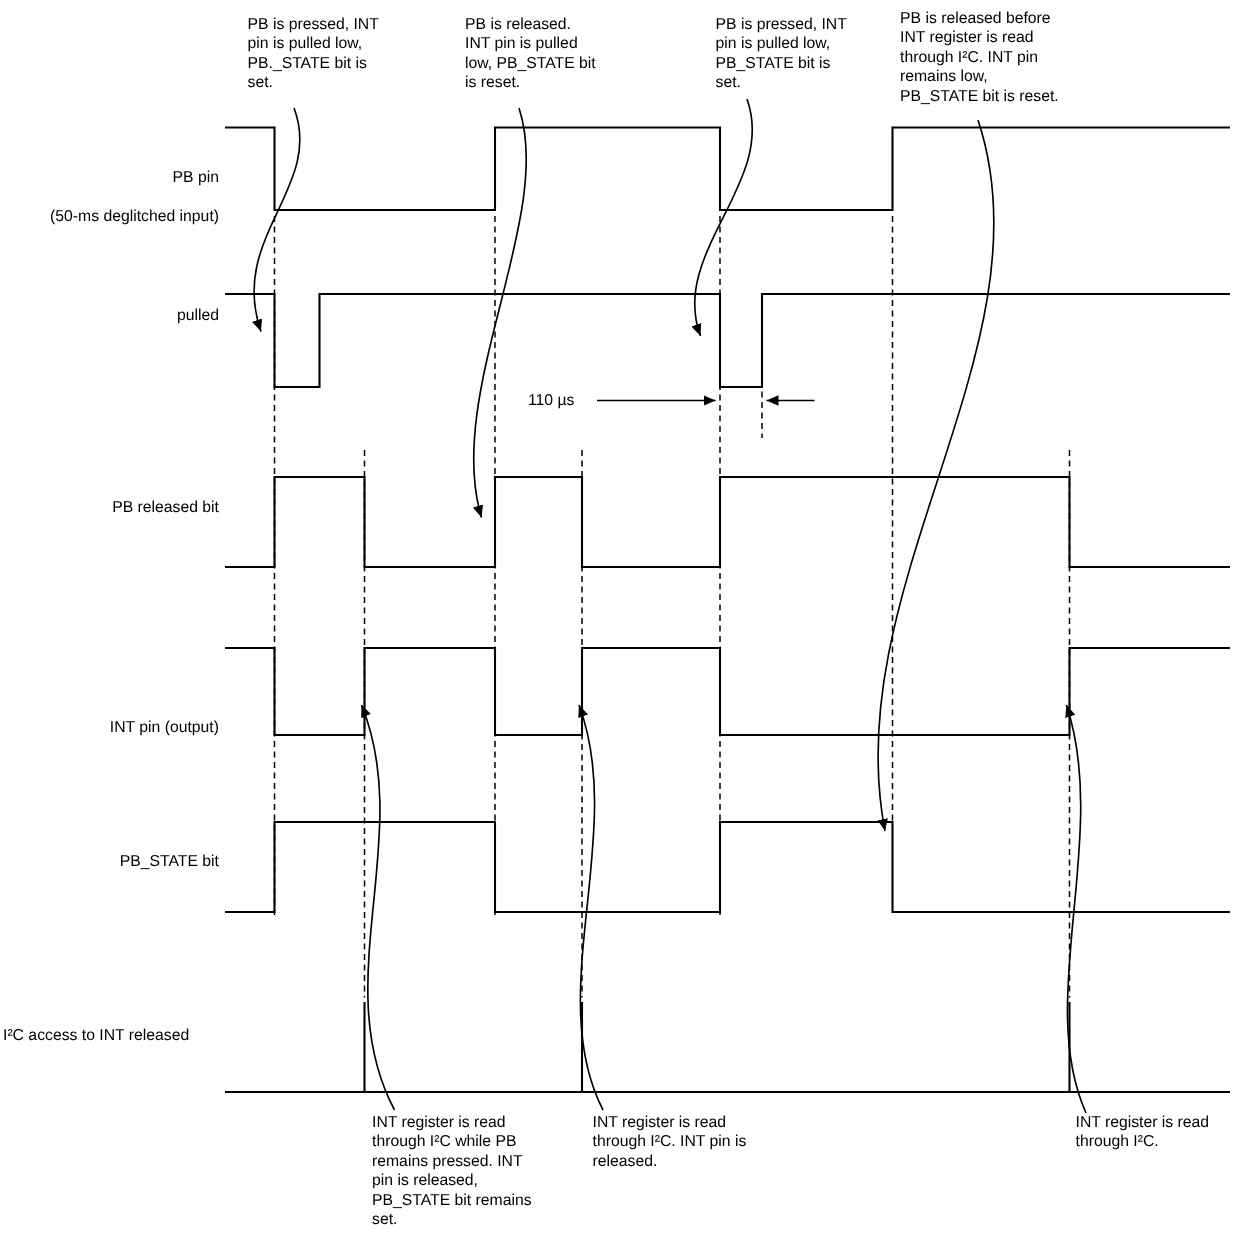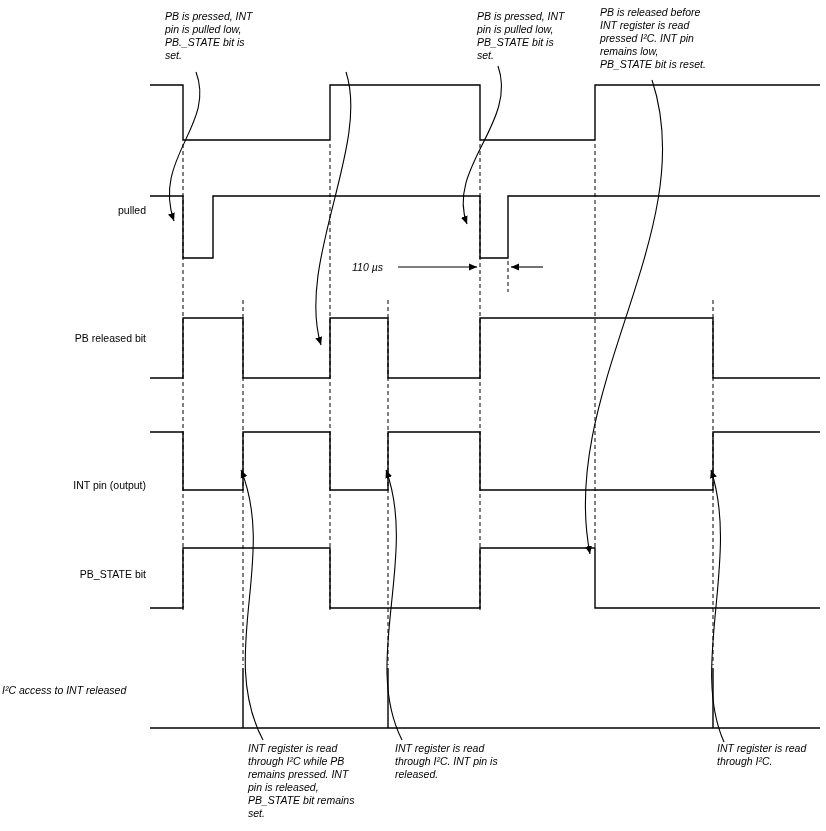--- a/index.html
+++ b/index.html
@@ -1,19 +1,19 @@
 <!DOCTYPE html>
 <html><head>
 <meta charset="utf-8">
 <style>
   html,body{margin:0;padding:0;background:#ffffff;}
   .stage{position:relative;width:826px;height:831px;background:#ffffff;
          font-family:"Liberation Sans",sans-serif;color:#000;overflow:hidden;}
   .stage svg{position:absolute;left:0;top:0;}
-  .txt{position:absolute;font-size:10.5px;line-height:13px;white-space:pre-line;color:#000;font-style:italic;}
+  .txt{position:absolute;font-size:10.5px;line-height:13px;white-space:pre-line;color:#000;}
   .sig{position:absolute;font-size:10.5px;line-height:13px;text-align:right;right:680px;white-space:pre-line;}
   .wave{stroke:#000;stroke-width:1.4;fill:none;}
   .dashed{stroke:#000;stroke-width:1;stroke-dasharray:4 3;fill:none;}
   .connector{stroke:#000;stroke-width:1.1;fill:none;}
 </style>
 </head>
 <body>
 
 <div class="stage">
 
@@ -44,37 +44,45 @@
       <path d="M 346,72 C 370,145 296,262 321,345" class="connector" marker-end="url(#arrowhead)"></path>
       <path d="M 498,66 C 518,122 446,168 467,224" class="connector" marker-end="url(#arrowhead)"></path>
       <path d="M 652,80 C 702,230 558,390 590,554" class="connector" marker-end="url(#arrowhead)"></path>
       <path d="M 263,740 C 218,655 277,558 241,470" class="connector" marker-end="url(#arrowhead)"></path>
       <path d="M 402,740 C 362,662 418,556 386,470" class="connector" marker-end="url(#arrowhead)"></path>
       <path d="M 724,742 C 690,666 740,558 711,470" class="connector" marker-end="url(#arrowhead)"></path>
       <line x1="398" y1="267" x2="477" y2="267" class="connector" marker-end="url(#arrowhead)"></line>
       <line x1="543" y1="267" x2="511" y2="267" class="connector" marker-end="url(#arrowhead)"></line>
     </svg>
 
+  <div class="sig" style="top:99px">
+    <div>PB pin</div>
+    <div>(50-ms deglitched input)</div>
+  </div>
   <div class="sig" style="top:204px">pulled</div>
   <div class="sig" style="top:332px">PB released bit</div>
   <div class="sig" style="top:479px">INT pin (output)</div>
   <div class="sig" style="top:568px">PB_STATE bit</div>
   <div class="txt" style="left:2px;top:684px">I²C access to INT released</div>
 
   <div class="txt" style="left:165px;top:10px">PB is pressed, INT
 pin is pulled low,
 PB._STATE bit is
 set.</div>
+  <div class="txt" style="left:310px;top:10px">PB is released.
+INT pin is pulled
+low, PB_STATE bit
+is reset.</div>
   <div class="txt" style="left:477px;top:10px">PB is pressed, INT
 pin is pulled low,
 PB_STATE bit is
 set.</div>
   <div class="txt" style="left:600px;top:6px">PB is released before
 INT register is read
-pressed I²C. INT pin
+through I²C. INT pin
 remains low,
 PB_STATE bit is reset.</div>
 
   <div class="txt" style="left:248px;top:742px">INT register is read
 through I²C while PB
 remains pressed. INT
 pin is released,
 PB_STATE bit remains
 set.</div>
   <div class="txt" style="left:395px;top:742px">INT register is read

